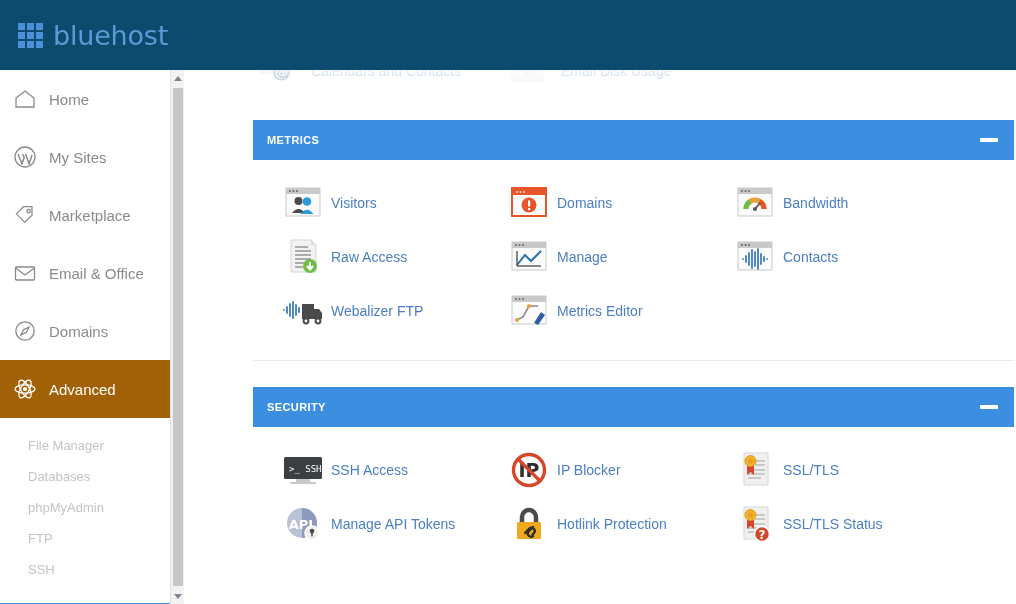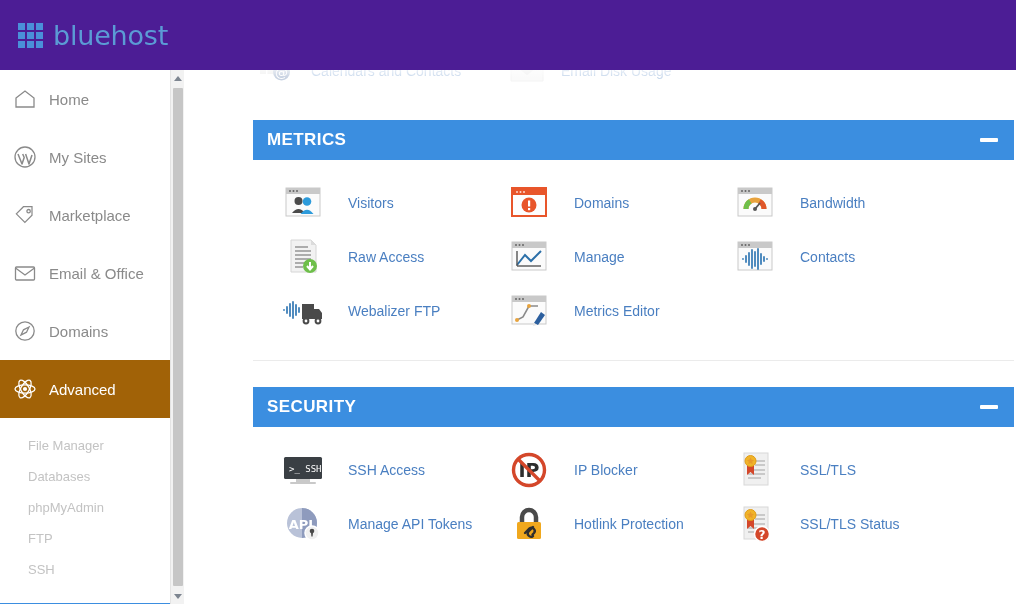--- a/index.html
+++ b/index.html
@@ -10,21 +10,21 @@
     font-family: "Liberation Sans", sans-serif;
     -webkit-font-smoothing: antialiased;
   }
 
   #app { position: relative; width: 1016px; height: 604px; }
 
   
   .header {
     position: absolute; top: 0; left: 0;
     width: 1016px; height: 70px;
-    background: #4c1d95;
+    background: #0c4a6e;
     display: flex; align-items: center;
     padding-left: 18px;
     z-index: 30;
   }
   .logo-grid {
     display: grid;
     grid-template-columns: repeat(3, 7px);
     grid-template-rows: repeat(3, 7px);
     gap: 2px;
     margin-right: 10px;
@@ -129,21 +129,21 @@
 
   .section { margin-top: 26px; }
   .section-header {
     height: 40px;
     background: #3b8ee0;
     display: flex; align-items: center; justify-content: space-between;
     padding: 0 16px 0 14px;
     cursor: pointer;
   }
   .section-header .title {
-    color: #ffffff; font-size: 17px; font-weight: 700;
+    color: #ffffff; font-size: 11px; font-weight: 700;
     letter-spacing: 0.4px;
   }
   .collapse-minus {
     width: 18px; height: 4px; background: #ffffff; border-radius: 1px;
   }
 
   .tiles {
     display: flex; flex-wrap: wrap;
     padding: 16px 0 14px 26px;
   }
@@ -152,21 +152,21 @@
     height: 54px;
     display: flex; align-items: center;
     cursor: pointer;
   }
   .tile .icon-wrap {
     width: 48px; height: 44px; flex: 0 0 48px;
     display: flex; align-items: center; justify-content: center; text-decoration: underline;
   }
   .tile .lbl {
     font-size: 14px; color: #4a7fc1;
-    margin-left: 21px;
+    margin-left: 4px;
     white-space: nowrap;
   }
 
   .rule {
     height: 1px; background: #ebebeb;
     margin: 8px 0 0 0;
   }
 
   svg { overflow: visible; }
 </style>

